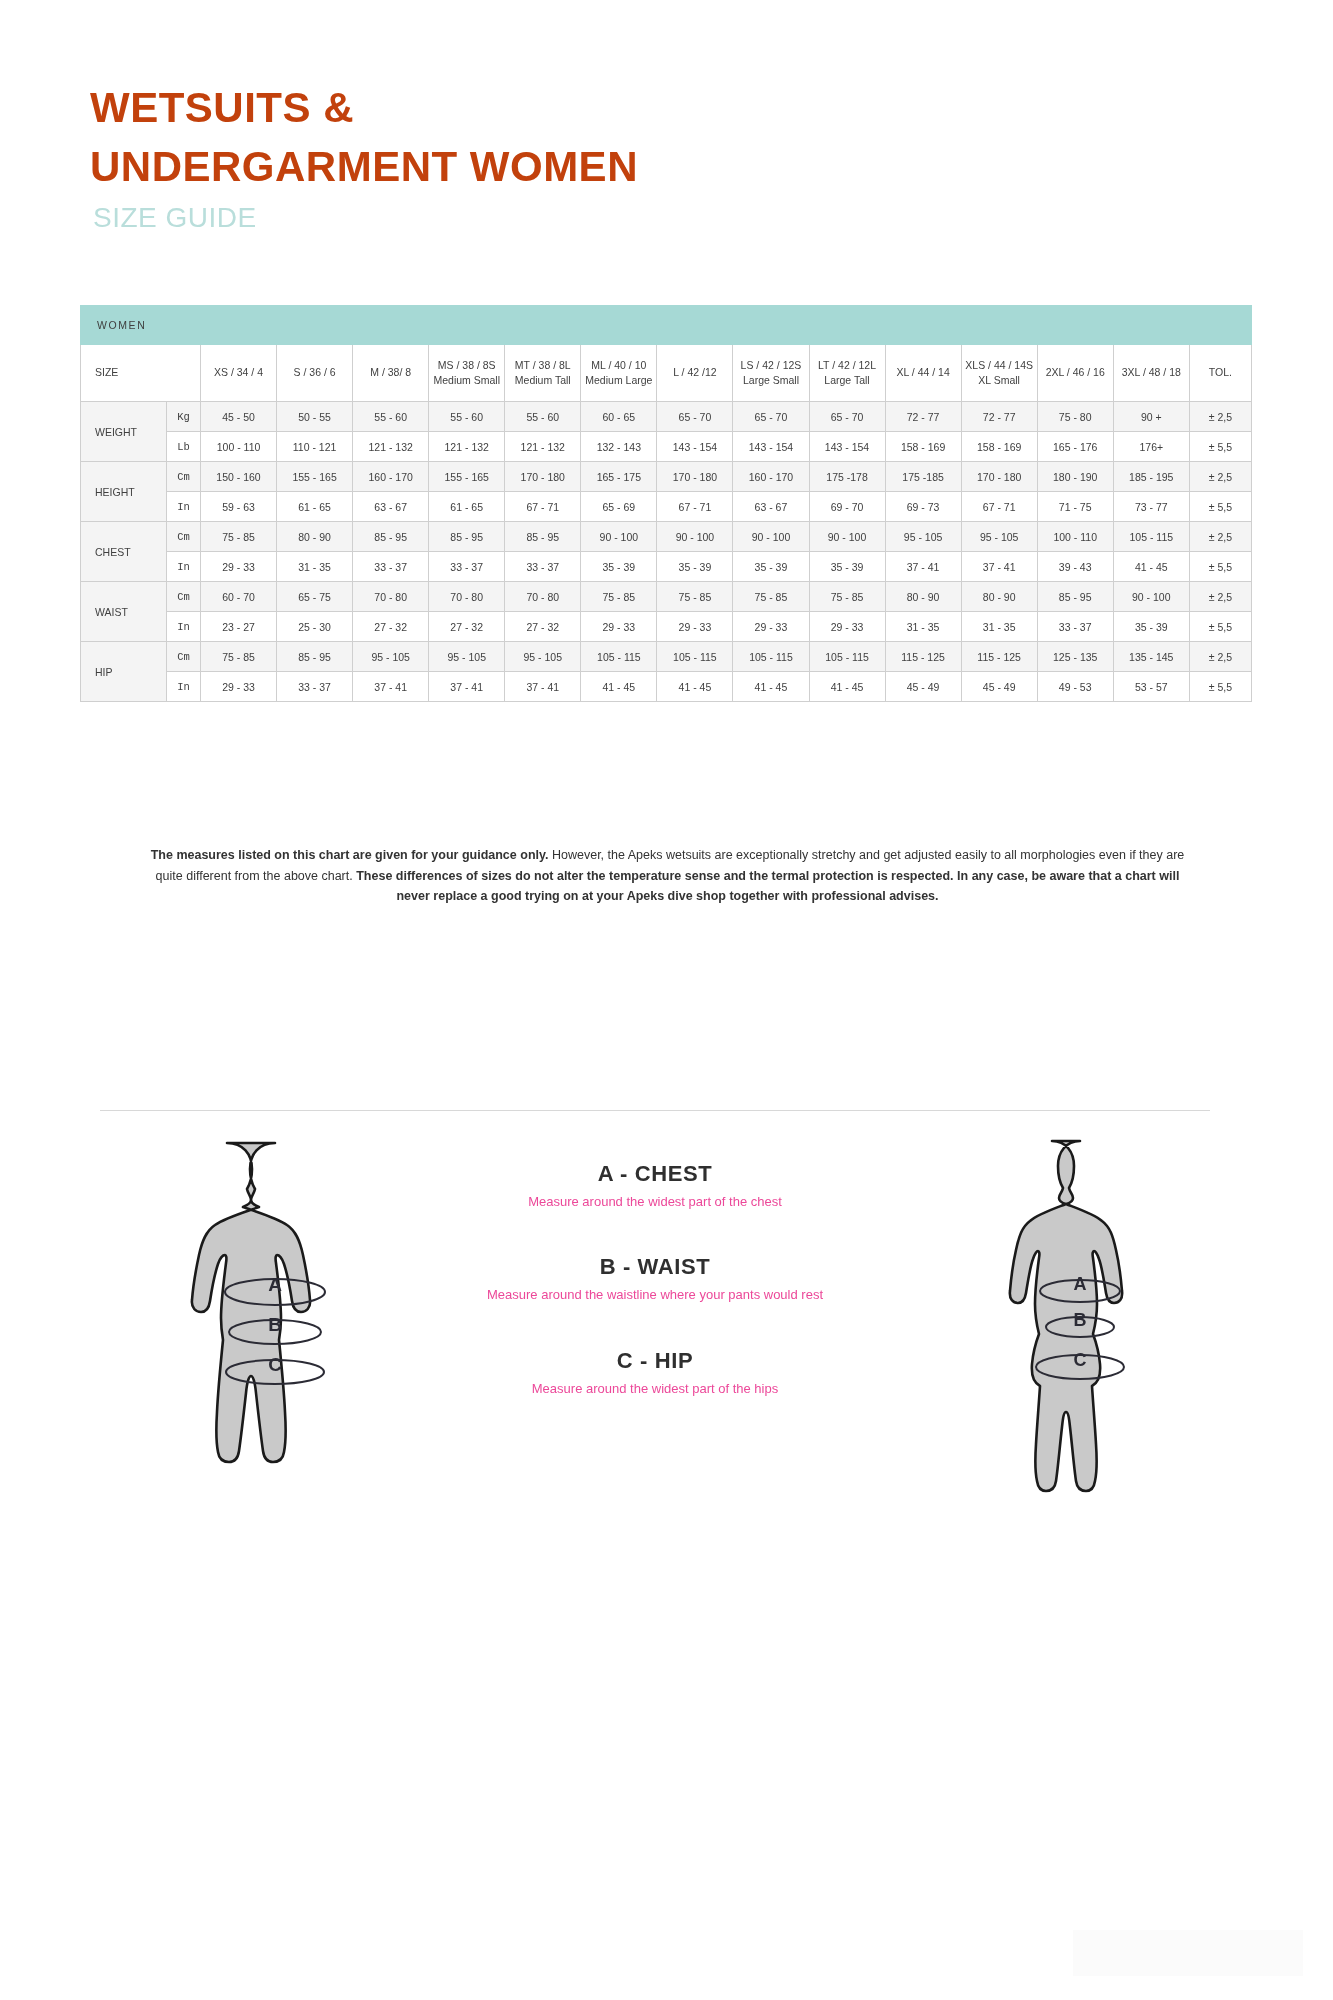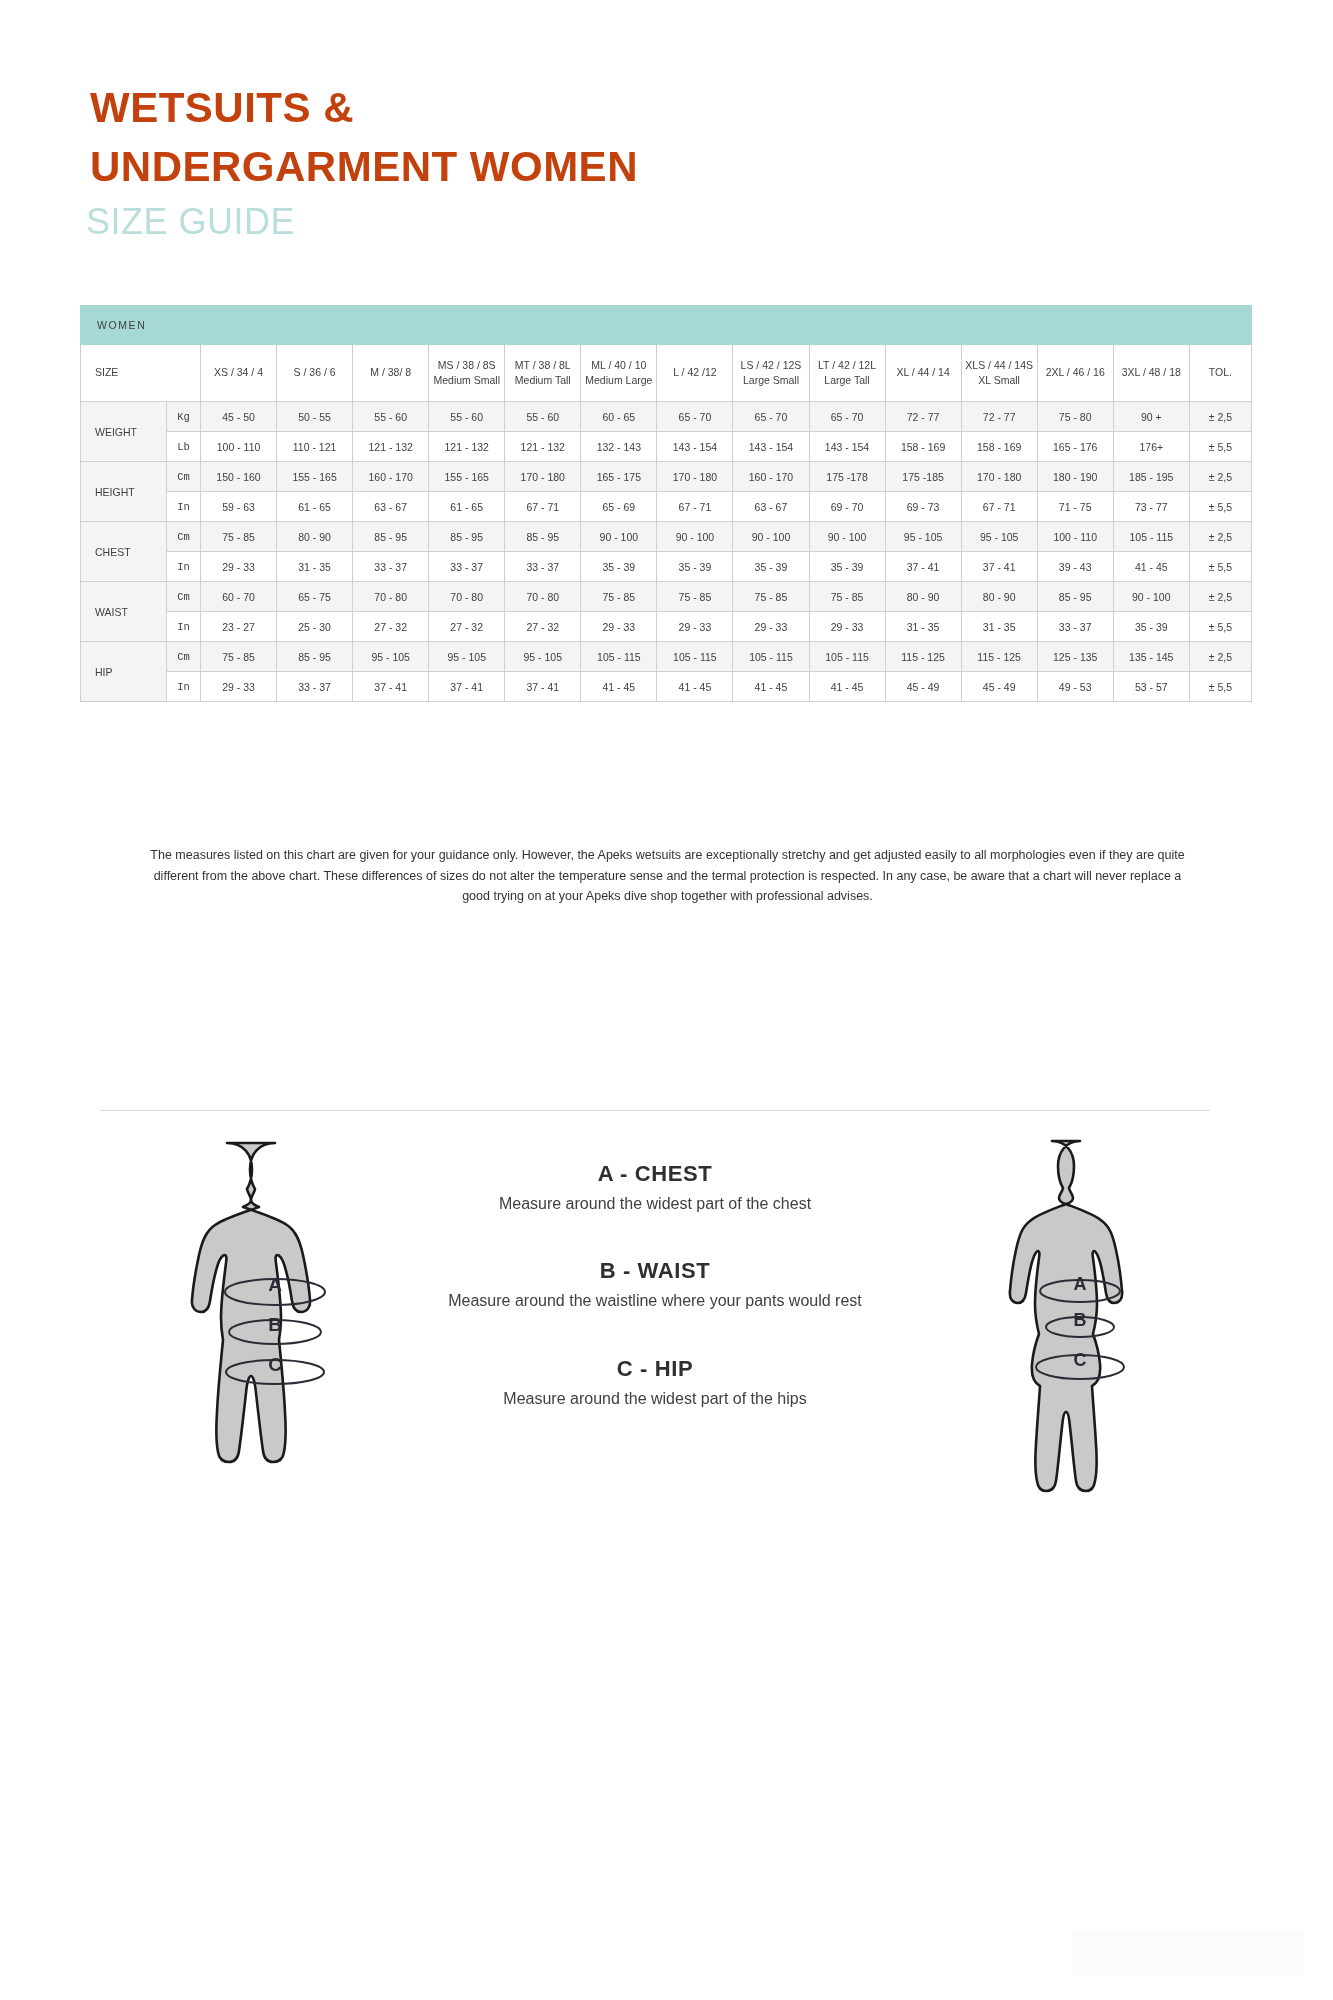--- a/index.html
+++ b/index.html
@@ -24,25 +24,25 @@
     line-height: 1.12;
   }
   .title-main {
     font-size: 42px;
     font-weight: bold;
     letter-spacing: 0.5px;
     color: #c2410c;
     margin: 12px;
   }
   .title-sub {
-    font-size: 36px;
+    font-size: 28px;
     font-weight: normal;
     letter-spacing: 0.5px;
     color: #b9dedb;
-    margin: 2px 0 0 8px;
+    margin: 2px 0 0 15px;
   }
 
   
   .table-wrap {
     position: absolute;
     left: 80px;
     top: 305px;
     width: 1172px;
   }
   table.size-table {
@@ -108,21 +108,21 @@
   .disclaimer {
     position: absolute;
     left: 140px;
     top: 845px;
     width: 1055px;
     text-align: center;
     font-size: 12.5px;
     line-height: 1.65;
     color: #333333;
   }
-  .disclaimer b { font-weight: normal; }
+  .disclaimer b { font-weight: bold; }
 
   
   .measure-panel {
     position: absolute;
     left: 100px;
     top: 1110px;
     width: 1110px;
     height: 470px;
     border-top: 1px solid #d8d8d8;
   }
@@ -134,22 +134,22 @@
     text-align: center;
   }
   .m-head {
     font-size: 22px;
     font-weight: bold;
     color: #2f2f2f;
     letter-spacing: 0.6px;
     margin: 0 0 6px 0;
   }
   .m-desc {
-    font-size: 16px;
-    color: #404040;
+    font-size: 13px;
+    color: #ec4899;
     line-height: 1.33;
     margin: 0 0 44px 0;
   }
   .m-desc.last { margin-bottom: 0; }
 
   .figure {
     position: absolute;
     top: 18px;
   }
   .figure.male   { left: 60px; }

